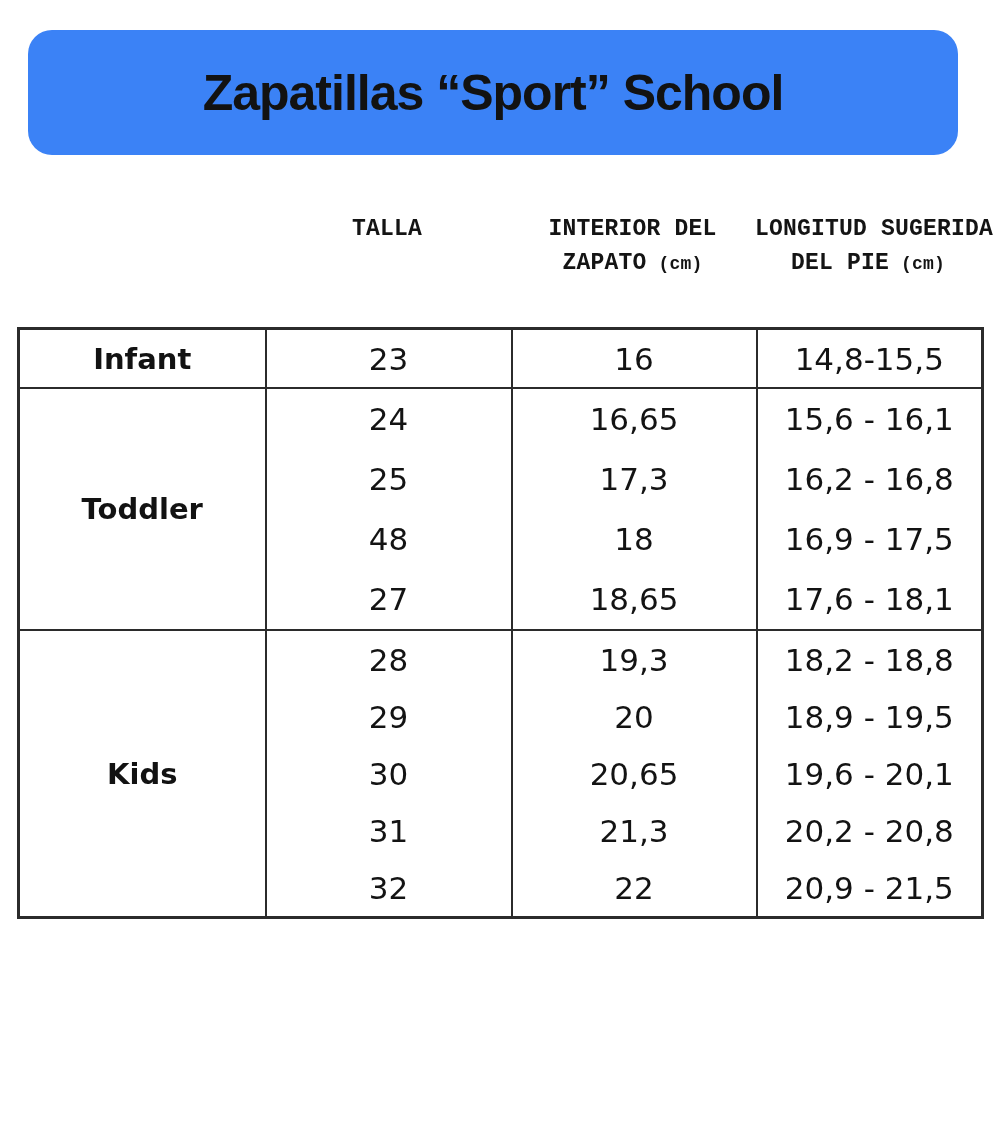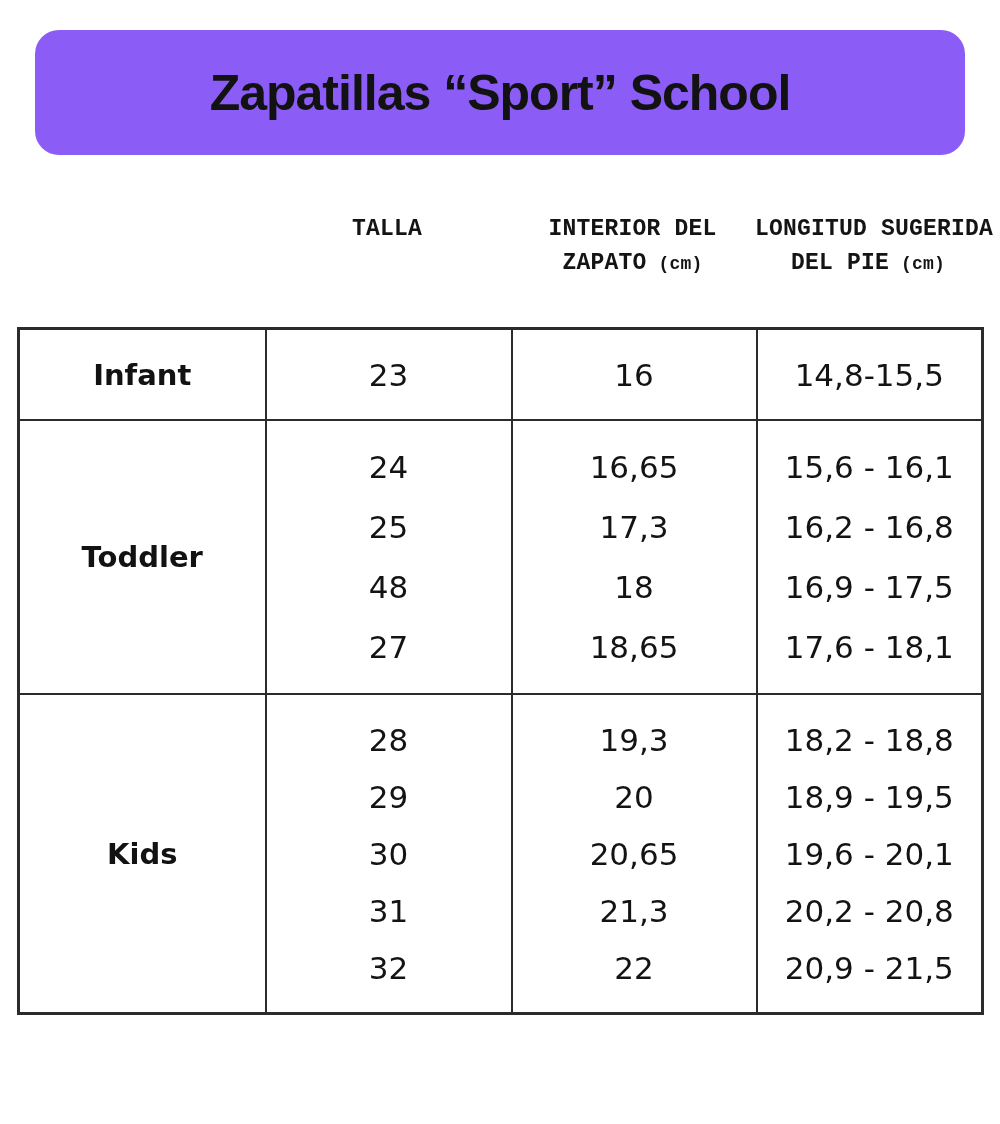--- a/index.html
+++ b/index.html
@@ -9,23 +9,23 @@
     background: #ffffff;
     font-family: "Liberation Sans", sans-serif;
     color: #161616;
     overflow: hidden;
   }
   .page { position: relative; width: 1000px; height: 1124px; }
 
   
   .banner {
     position: absolute;
-    left: 35px; top: 30px;
+    left: 28px; top: 30px;
     width: 930px; height: 125px;
-    background: #8b5cf6;
+    background: #3b82f6;
     border-radius: 24px;
     display: flex; align-items: center; justify-content: center;
   }
   .title {
     margin: 0;
     font-size: 50px;
     font-weight: 700;
     letter-spacing: -1px;
     color: #121212;
     white-space: nowrap;
@@ -57,21 +57,21 @@
   .size-table {
     position: absolute;
     left: 17px; top: 327px;
     width: 964px;
     border-collapse: collapse;
     table-layout: fixed;
     border: 3px solid #2B2B2B;
   }
   .size-table td {
     border: 2px solid #2B2B2B;
-    padding: 16px;
+    padding: 0;
     vertical-align: middle;
   }
   .gcell {
     text-align: center;
     font-family: "DejaVu Sans", sans-serif;
     font-weight: 700;
     font-size: 29px;
     color: #121212;
   }
   .v {

